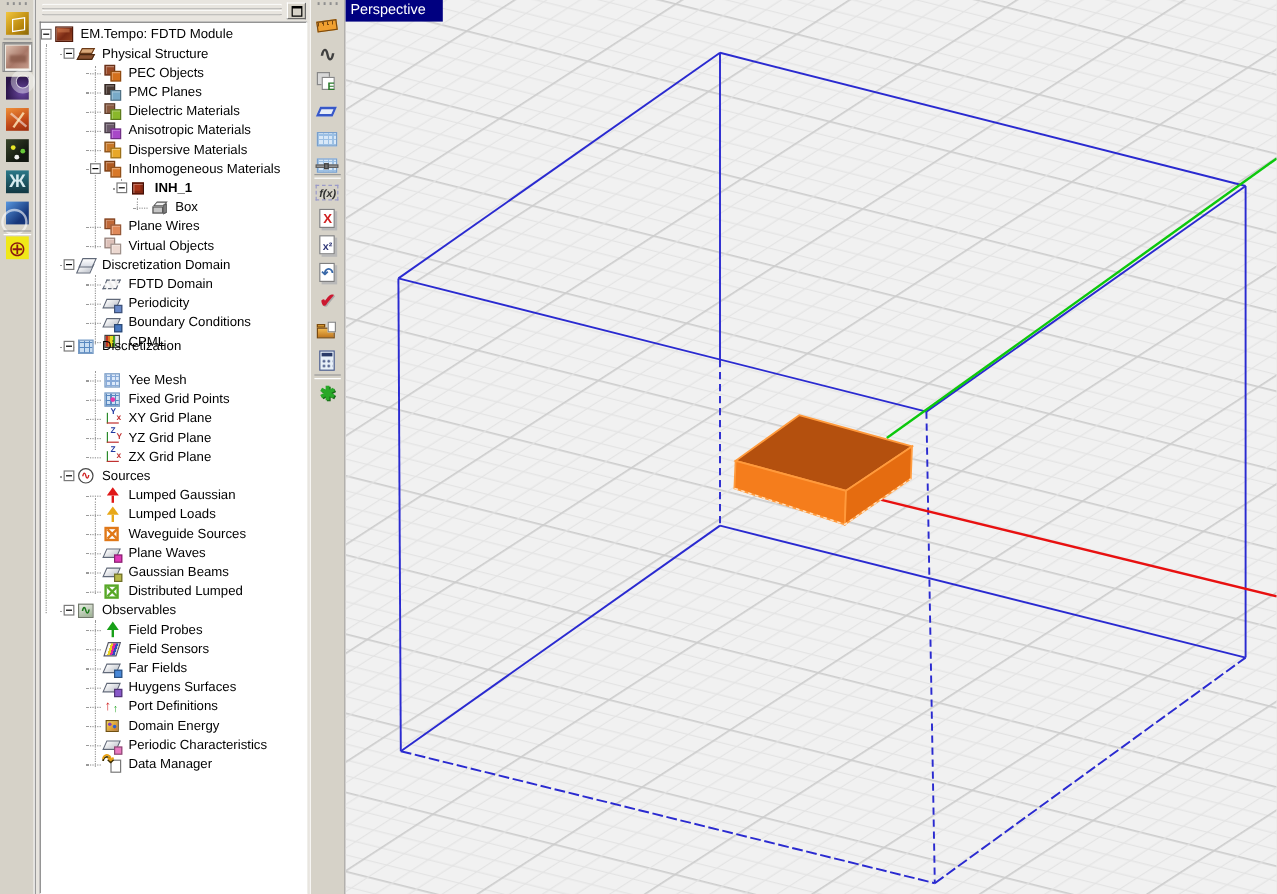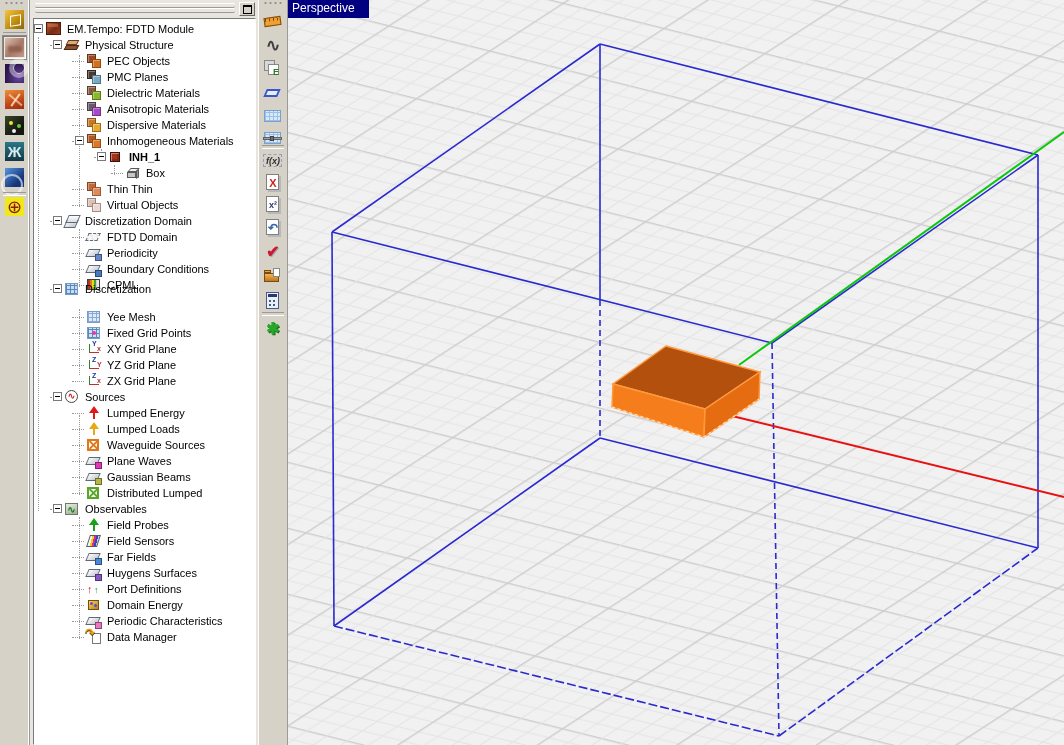--- a/index.html
+++ b/index.html
@@ -312,21 +312,21 @@
           </span>
           <span class="tree-label" style="left: 110px;">Box</span>
         </div>
         <div class="tree-row" style="top: 160px;">
           <span class="stub" style="left: 38px; width: 12px;"></span>
           <span class="icon ic-cubes" style="left: 52px; --c1: #c06838; --c2: #e08858;">
             <span class="p1"></span>
             <span class="p2"></span>
             <span class="p3"></span>
           </span>
-          <span class="tree-label" style="left: 71px;">Thin Thin</span>
+          <span class="tree-label" style="left: 71px;">Plane Wires</span>
         </div>
         <div class="tree-row" style="top: 176px;">
           <span class="stub" style="left: 38px; width: 12px;"></span>
           <span class="icon ic-cubes" style="left: 52px; --c1: #dcc0b8; --c2: #ecd8d0;">
             <span class="p1"></span>
             <span class="p2"></span>
             <span class="p3"></span>
           </span>
           <span class="tree-label" style="left: 71px;">Virtual Objects</span>
         </div>
@@ -447,21 +447,21 @@
           </span>
           <span class="tree-label" style="left: 49px;">Sources</span>
         </div>
         <div class="tree-row" style="top: 384px;">
           <span class="stub" style="left: 38px; width: 12px;"></span>
           <span class="icon ic-arrow" style="left: 52px; --c1: #e01818;">
             <span class="p1"></span>
             <span class="p2"></span>
             <span class="p3"></span>
           </span>
-          <span class="tree-label" style="left: 71px;">Lumped Energy</span>
+          <span class="tree-label" style="left: 71px;">Lumped Gaussian</span>
         </div>
         <div class="tree-row" style="top: 400px;">
           <span class="stub" style="left: 38px; width: 12px;"></span>
           <span class="icon ic-arrow" style="left: 52px; --c1: #e8a818;">
             <span class="p1"></span>
             <span class="p2"></span>
             <span class="p3"></span>
           </span>
           <span class="tree-label" style="left: 71px;">Lumped Loads</span>
         </div>

